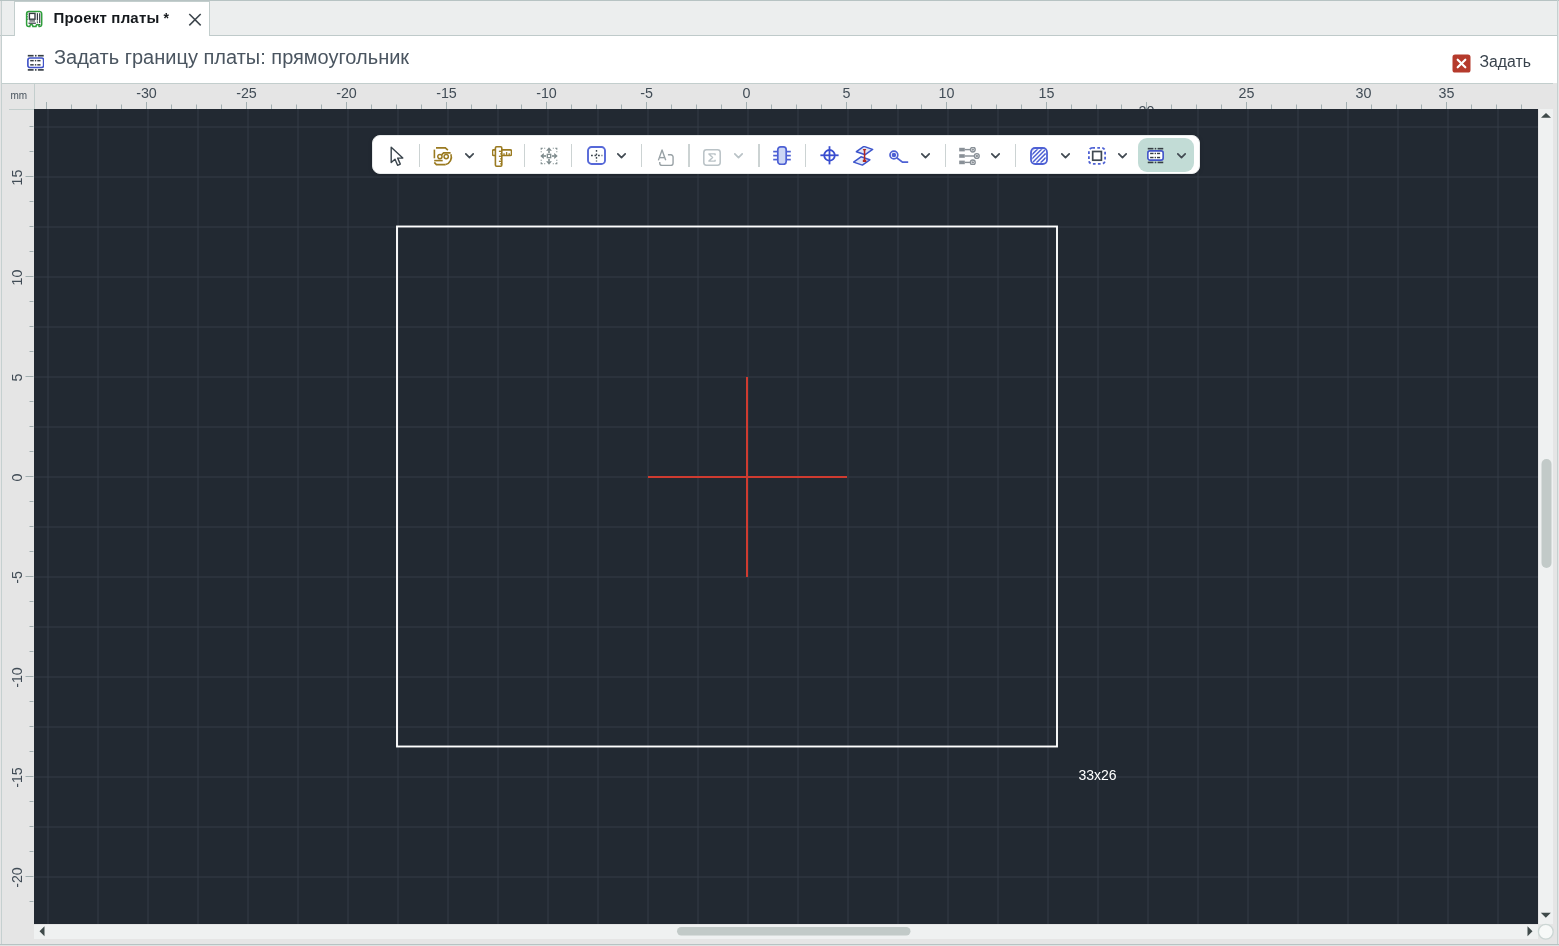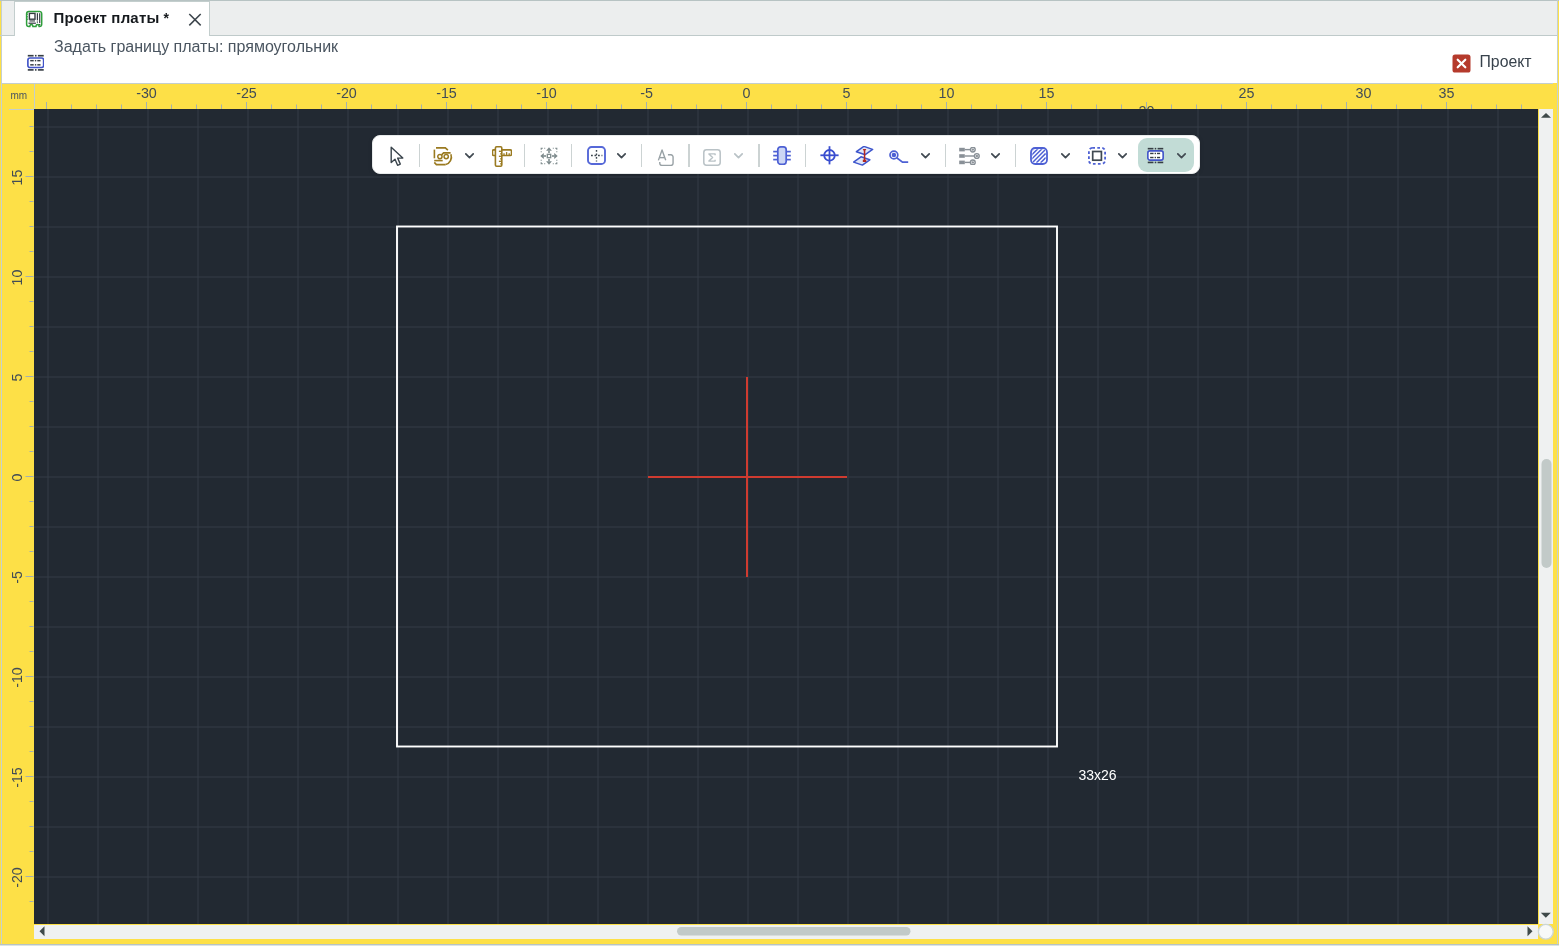--- a/index.html
+++ b/index.html
@@ -1,17 +1,17 @@
 <!DOCTYPE html>
 <html><head><meta charset="utf-8"><style>
 
 *{margin:0;padding:0;box-sizing:border-box}
 html,body{width:1559px;height:946px;overflow:hidden;background:#fff}
 body{font-family:"Liberation Sans",sans-serif;-webkit-font-smoothing:antialiased}
-#app{position:relative;width:1559px;height:946px;background:#fde047}
+#app{position:relative;width:1559px;height:946px;background:#e5e5e5}
 .hlab{position:absolute;top:85px;width:50px;text-align:center;font-size:14.3px;color:#414c56}
 .vlab{position:absolute;left:2px;width:30px;height:17px;text-align:center;font-size:14.3px;color:#414c56;transform:rotate(-90deg)}
 
 </style></head><body>
 <div id="app">
 <div style="position:absolute;left:0;top:0;width:1559px;height:1px;background:#b7c3c3"></div>
 <div style="position:absolute;left:2px;top:1px;width:1555px;height:34px;background:#eceeee"></div>
 <div style="position:absolute;left:0;top:35px;width:14px;height:1px;background:#bfcaca"></div>
 <div style="position:absolute;left:210px;top:35px;width:1347px;height:1px;background:#bfcaca"></div>
 <div style="position:absolute;left:14px;top:1px;width:196px;height:35px;background:#fff;border-left:1px solid #c3cecd;border-right:1px solid #c3cecd;border-top:1px solid #c3cecd"></div>
@@ -55,29 +55,29 @@
       <rect x="7.97" y="15.07" width="1.56" height="1.65" fill="#363e44"></rect>
       <rect x="10.89" y="15.07" width="5.83" height="1.65" fill="#363e44"></rect>
       <rect x="0.88" y="3.99" width="15.75" height="9.53" rx="2.14" stroke="#4154c8" stroke-width="1.65" fill="#fff"></rect>
       <rect x="3.21" y="5.93" width="3.50" height="1.46" fill="#363e44"></rect>
       <rect x="7.87" y="5.93" width="1.36" height="1.46" fill="#363e44"></rect>
       <rect x="10.31" y="5.93" width="3.21" height="1.46" fill="#363e44"></rect>
       <rect x="3.21" y="10.11" width="3.50" height="1.46" fill="#363e44"></rect>
       <rect x="7.87" y="10.11" width="1.36" height="1.46" fill="#363e44"></rect>
       <rect x="10.31" y="10.11" width="3.21" height="1.46" fill="#363e44"></rect>
     </svg>
-<div style="position:absolute;left:54px;top:38px;font-size:16px;color:#4a5560">Задать границу платы: прямоугольник</div>
+<div style="position:absolute;left:54px;top:46px;font-size:20px;color:#4a5560">Задать границу платы: прямоугольник</div>
 <svg width="19" height="19" style="position:absolute;left:1451.5px;top:54px">
 <rect x="0.5" y="0.5" width="18" height="18" rx="2.6" fill="#b53a2c"></rect>
 <g stroke="#fff" stroke-width="2.2" stroke-linecap="round">
 <line x1="5.7" y1="5.7" x2="13.3" y2="13.3"></line>
         <line x1="13.3" y1="5.7" x2="5.7" y2="13.3"></line>
 </g>
     </svg>
-<div style="position:absolute;left:1479.5px;top:53.2px;font-size:15.8px;color:#38424c">Проект</div>
+<div style="position:absolute;left:1479.5px;top:53.2px;font-size:15.8px;color:#38424c">Задать</div>
 <svg width="1559" height="946" style="position:absolute;left:0;top:0;pointer-events:none">
       <g stroke="#a3b0b2" stroke-width="1">
         <line x1="46.5" y1="102" x2="46.5" y2="109"></line>
 <line x1="71.5" y1="104.5" x2="71.5" y2="109"></line>
 <line x1="96.5" y1="104.5" x2="96.5" y2="109"></line>
 <line x1="121.5" y1="104.5" x2="121.5" y2="109"></line>
 <line x1="146.5" y1="102" x2="146.5" y2="109"></line>
 <line x1="171.5" y1="104.5" x2="171.5" y2="109"></line>
 <line x1="196.5" y1="104.5" x2="196.5" y2="109"></line>
 <line x1="221.5" y1="104.5" x2="221.5" y2="109"></line>

